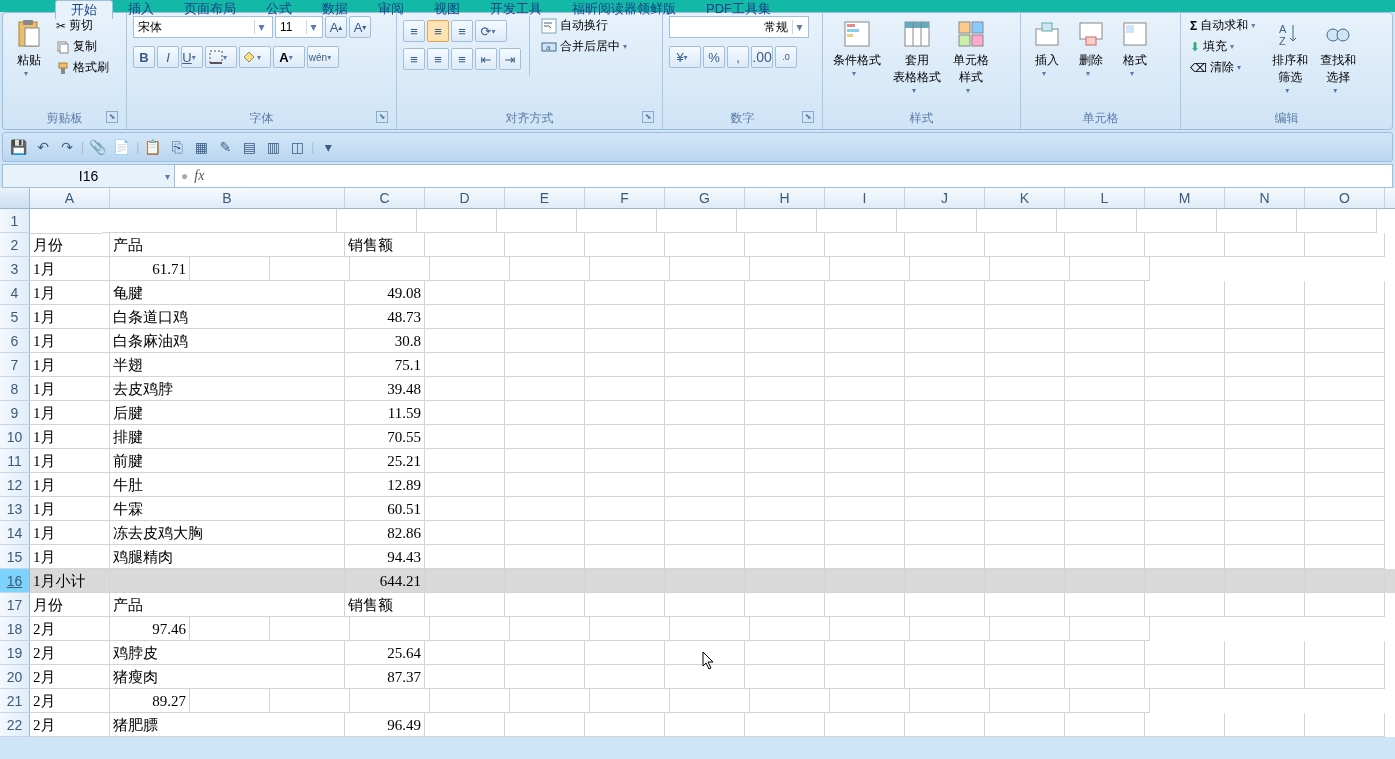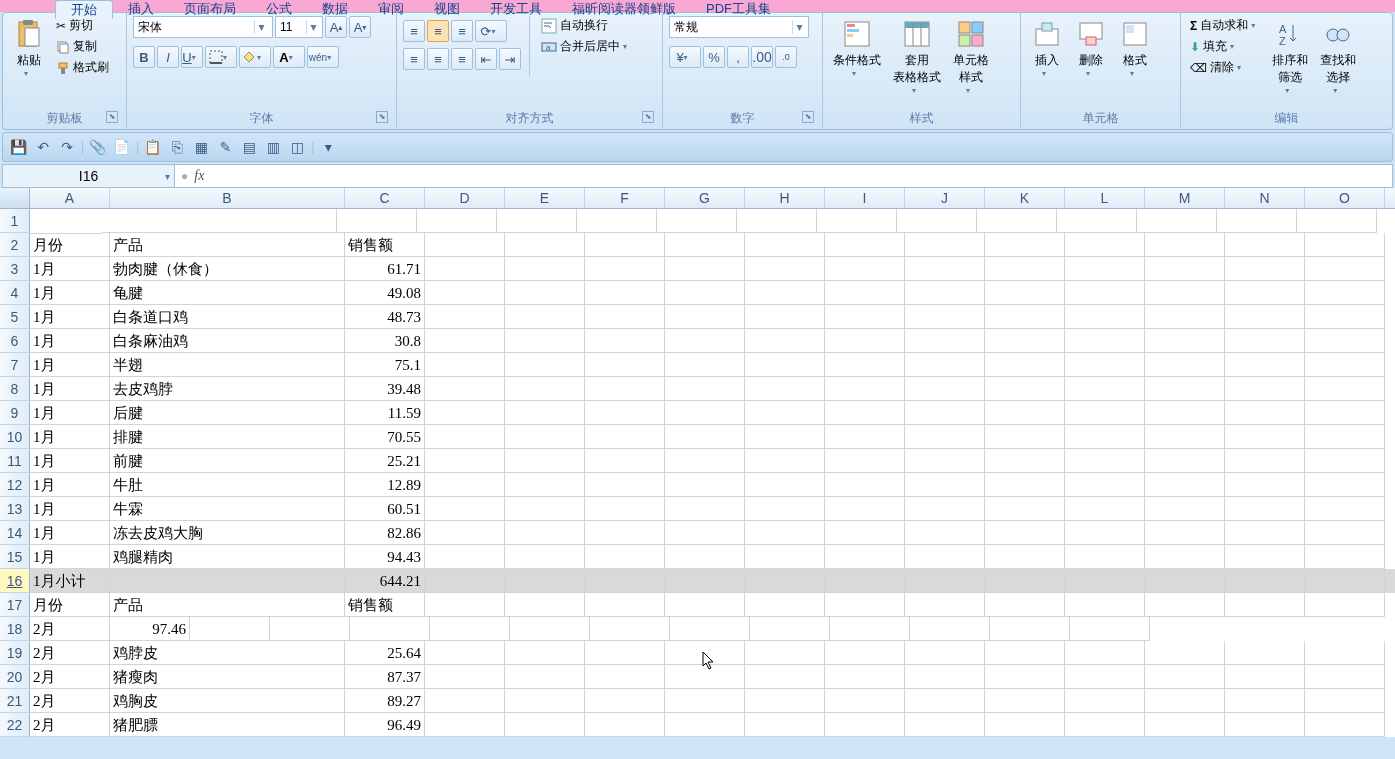--- a/index.html
+++ b/index.html
@@ -1,17 +1,17 @@
 <!DOCTYPE html>
 <html><head>
 <meta charset="utf-8">
 <style>
 * { box-sizing: border-box; margin: 0; padding: 0; }
 body { font-family: "Microsoft YaHei", Arial, sans-serif; font-size: 12px; background: #cde5f7; overflow: hidden; width: 1395px; height: 759px; }
-.menu-tabs { display: flex; background: #f9a8d4; height: 12px; align-items: flex-start; padding-left: 55px; }
+.menu-tabs { display: flex; background: #14b8a6; height: 12px; align-items: flex-start; padding-left: 55px; }
 .menu-tab { padding: 0 15px; color: #15428b; font-size: 13px; cursor: pointer; }
 .menu-tab.active { background: #e8f2fb; border: 1px solid #9ebfdb; border-bottom: none; border-radius: 3px 3px 0 0; }
 
 .ribbon { display: flex; background: linear-gradient(to bottom, #e8f2fb, #cfe4f6); border: 1px solid #9ebfdb; height: 118px; margin: 0 2px; border-radius: 4px; }
 .ribbon-group { border-right: 1px solid #a9c8e3; display: flex; flex-direction: column; padding: 3px 6px 0 6px; }
 .ribbon-group-body { flex: 1; display: flex; align-items: flex-start; gap: 4px; }
 .ribbon-group-label { text-align: center; color: #5a7ba8; font-size: 12px; padding: 2px 0; position: relative; }
 .ribbon-group-label .launcher { position: absolute; right: 2px; top: 3px; width: 12px; height: 12px; border: 1px solid #8aadce; font-size: 8px; line-height: 10px; color: #5a7ba8; }
 
 .big-btn { display: flex; flex-direction: column; align-items: center; padding: 2px 4px; cursor: pointer; border-radius: 3px; }
@@ -40,21 +40,21 @@
 .grid-area { background: #fff; position: relative; }
 .col-headers { display: flex; position: sticky; top: 0; background: linear-gradient(#f6fafd,#dfebf8); border-bottom: 1px solid #9eb6ce; }
 .sel-all { width: 30px; height: 20px; border-right: 1px solid #9eb6ce; background: linear-gradient(#e8f2fb,#ccdff1); cursor: pointer; }
 .col-h { height: 20px; border-right: 1px solid #c6d4e3; text-align: center; font-size: 14px; color: #3c5a7d; line-height: 20px; cursor: pointer; font-family: Arial; }
 
 .grid-row { display: flex; height: 24px; }
 .row-h { width: 30px; background: linear-gradient(to right,#f3f8fd,#e0edf8); border-right: 1px solid #9eb6ce; border-bottom: 1px solid #c6d4e3; text-align: center; font-size: 14px; color: #3c5a7d; line-height: 24px; cursor: pointer; font-family: Arial; }
 .cell { border-right: 1px solid #d4d4d4; border-bottom: 1px solid #d4d4d4; padding: 0 3px; font-size: 15px; font-family: "SimSun", serif; line-height: 24px; overflow: hidden; white-space: nowrap; }
 .cell.num { text-align: right; }
 .grid-row.hl { background: #d9d9d9; }
-.grid-row.hl .row-h { background: #fef9c3; text-decoration: underline; }
+.grid-row.hl .row-h { background: #7dd3fc; text-decoration: underline; }
 
 svg { display: block; }
 .cursor { position: absolute; left: 702px; top: 651px; pointer-events: none; }
 </style>
 </head>
 <body>
 
 <div class="menu-tabs">
     <div class="menu-tab active">开始</div>
     <div class="menu-tab">插入</div>
@@ -193,21 +193,21 @@
           <span class="dd-arrow">▾</span>
         </div>
       </div>
     </div>
     <div class="ribbon-group-label"><span>对齐方式</span><span class="launcher">⬊</span></div>
   </div>
 
   <div class="ribbon-group" style="width:160px">
     <div class="ribbon-group-body" style="flex-direction:column;gap:4px">
       <div class="font-sel" style="width:140px">
-        <input style="width: 122px;" value="常规">
+        <input style="width: 122px; text-align: right;" value="常规">
         <span class="dd">▾</span>
       </div>
       <div class="btn-row">
         <div class="tool-sq" style="width:32px">¥<span class="dd-arrow">▾</span></div>
         <div class="tool-sq">%</div>
         <div class="tool-sq">,</div>
         <div class="tool-sq" style="font-size:14px">.00</div>
         <div class="tool-sq" style="font-size:9px">.0</div>
       </div>
     </div>
@@ -424,21 +424,20 @@
         <div class="cell" style="width: 80px;"></div>
         <div class="cell" style="width: 80px;"></div>
         <div class="cell" style="width: 80px;"></div>
         <div class="cell" style="width: 80px;"></div>
         <div class="cell" style="width: 80px;"></div>
         <div class="cell" style="width: 80px;"></div>
       </div>
       <div class="grid-row">
         <div class="row-h">3</div>
         <div class="cell" style="width: 80px;">1月</div>
-        <div class="cell" style="width: 235px;">勃肉腱（休食）</div>
         <div class="cell num" style="width: 80px;">61.71</div>
         <div class="cell" style="width: 80px;"></div>
         <div class="cell" style="width: 80px;"></div>
         <div class="cell" style="width: 80px;"></div>
         <div class="cell" style="width: 80px;"></div>
         <div class="cell" style="width: 80px;"></div>
         <div class="cell" style="width: 80px;"></div>
         <div class="cell" style="width: 80px;"></div>
         <div class="cell" style="width: 80px;"></div>
         <div class="cell" style="width: 80px;"></div>
@@ -747,21 +746,20 @@
         <div class="cell" style="width: 80px;"></div>
         <div class="cell" style="width: 80px;"></div>
         <div class="cell" style="width: 80px;"></div>
         <div class="cell" style="width: 80px;"></div>
         <div class="cell" style="width: 80px;"></div>
         <div class="cell" style="width: 80px;"></div>
       </div>
       <div class="grid-row">
         <div class="row-h">21</div>
         <div class="cell" style="width: 80px;">2月</div>
-        <div class="cell" style="width: 235px;">鸡胸皮</div>
         <div class="cell num" style="width: 80px;">89.27</div>
         <div class="cell" style="width: 80px;"></div>
         <div class="cell" style="width: 80px;"></div>
         <div class="cell" style="width: 80px;"></div>
         <div class="cell" style="width: 80px;"></div>
         <div class="cell" style="width: 80px;"></div>
         <div class="cell" style="width: 80px;"></div>
         <div class="cell" style="width: 80px;"></div>
         <div class="cell" style="width: 80px;"></div>
         <div class="cell" style="width: 80px;"></div>

